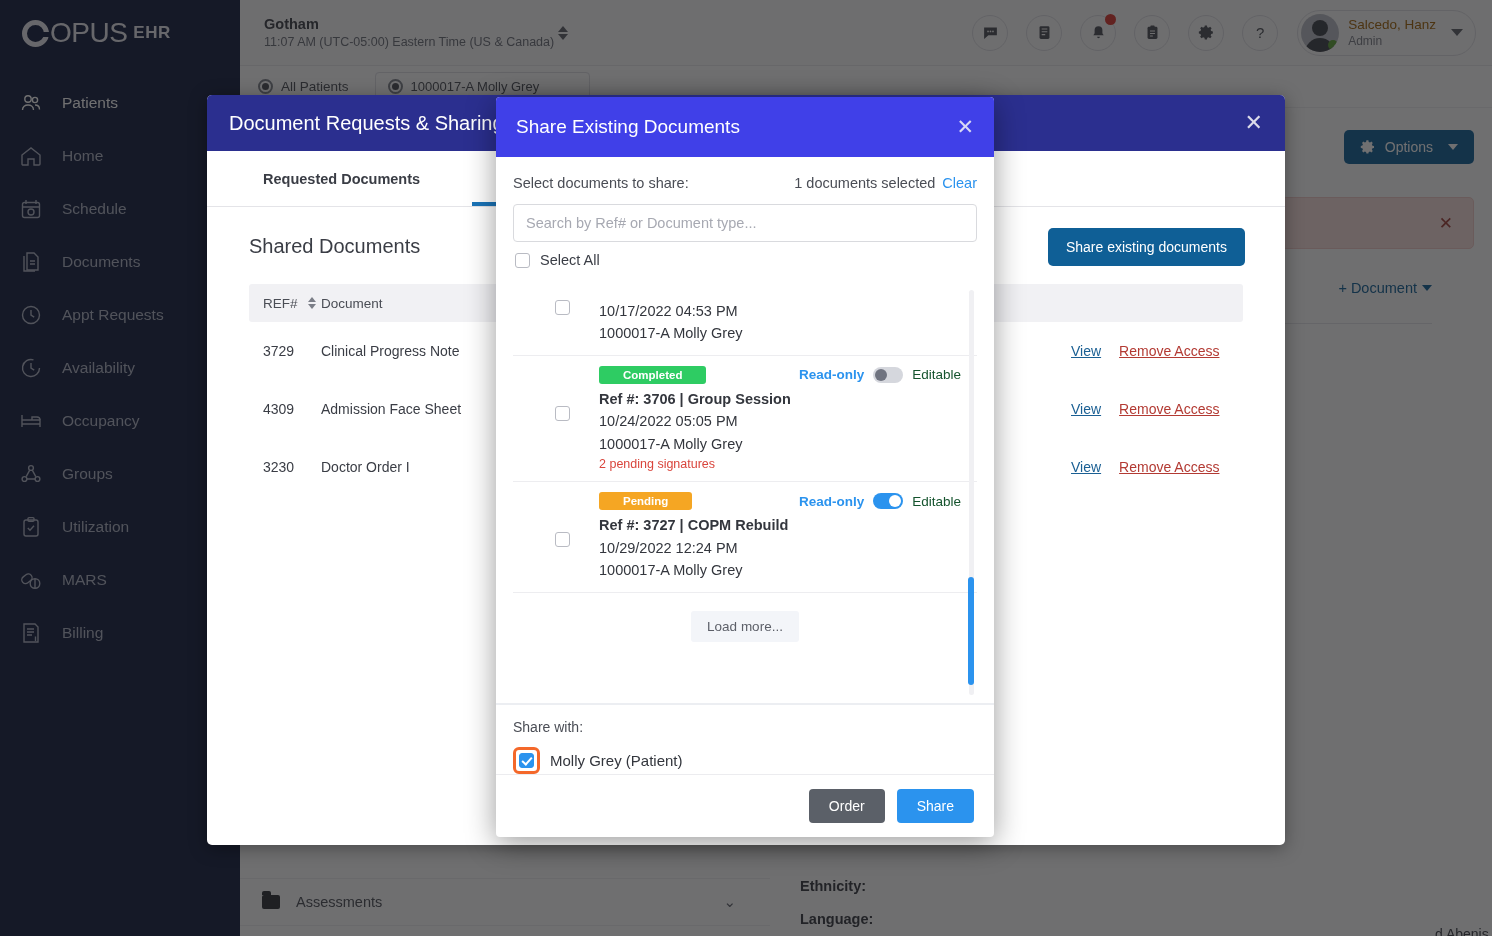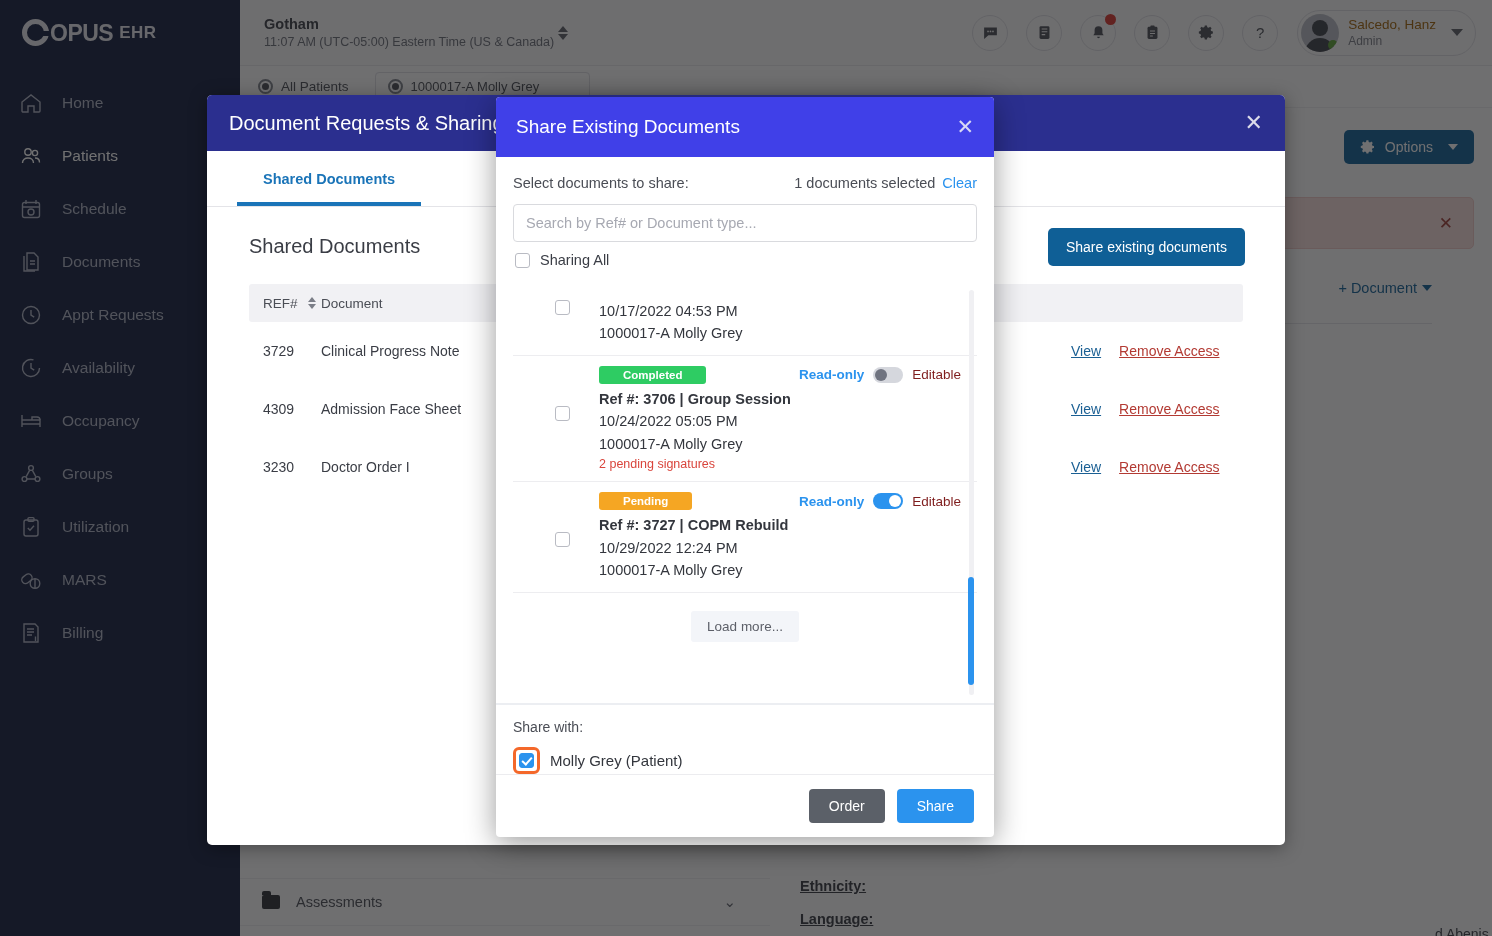--- a/index.html
+++ b/index.html
@@ -15,21 +15,21 @@
   .app { position: absolute; inset: 0; display: flex; background: #fff; }
 
   .sidebar {
     width: 240px; height: 936px;
     background: #101b3d;
     color: #c9ccd8;
     padding-top: 0;
     flex: 0 0 240px;
   }
   .brand { height: 66px; display: flex; align-items: center; padding-left: 22px; }
-  .logo-text { font-size: 23px; font-weight: bold; letter-spacing: -0.5px; color: #e8e8ee; }
+  .logo-text { font-size: 28px; font-weight: normal; letter-spacing: -0.5px; color: #e8e8ee; }
   .logo-o {
     display: inline-block; width: 27px; height: 27px; border: 5px solid #e8e8ee;
     border-radius: 50%; vertical-align: -5px; margin-right: 1px; position: relative;
   }
   .logo-o::after{content:"";position:absolute;right:-6px;top:7px;width:12px;height:5px;background:#101b3d;}
   .logo-ehr { font-size: 17px; font-weight: bold; color: #e8e8ee; margin-left: 6px; letter-spacing: .5px;}
   .nav { margin-top: 10px; }
   .nav-item {
     display: flex; align-items: center; height: 53px;
     padding-left: 18px; gap: 18px; color: #aeb3c4; font-size: 15.5px; cursor: pointer;
@@ -93,21 +93,21 @@
   .doc-add{ position:absolute; right:60px; top:172px; color:#0f5f96; font-size:14.5px; display:flex; align-items:center; gap:5px;}
   .rule{position:absolute;left:1015px;right:60px;top:215px;height:1px;background:#e2e2e6;}
   .editline { position:absolute; left:1195px; top:818px; font-size:14px; color:#3a3d45;}
 
   .tree { position:absolute; left:0px; top:770px; width:530px; }
   .tree-row{display:flex;align-items:center;height:47px;padding-left:22px;gap:16px;font-size:14.5px;color:#4a4d55;border-top:1px solid #ededf0;}
   .folder{width:18px;height:14px;background:#2b2d33;border-radius:2px 2px 2px 2px;position:relative;}
   .folder::before{content:"";position:absolute;left:0;top:-4px;width:9px;height:4px;background:#2b2d33;border-radius:2px 2px 0 0;}
   .tree-chev{margin-left:auto;margin-right:34px;color:#5c5f68;font-size:15px;}
   .detail-col{position:absolute;left:560px;top:770px;width:420px;font-size:14.5px;font-weight:bold;color:#33363d;}
-  .detail-col div{margin-bottom:17px;text-decoration:underline;}
+  .detail-col div{margin-bottom:17px;}
 
   
   .dim { position:absolute; inset:0; background:rgba(24,24,26,0.62); z-index:20; }
 
   
   .bg-modal {
     position:absolute; left:207px; top:95px; width:1078px; height:750px;
     background:#fff; border-radius:5px; z-index:25; overflow:hidden;
     box-shadow:0 3px 18px rgba(0,0,0,.35);
   }
@@ -158,21 +158,21 @@
   .doc-item{display:flex;gap:14px;padding:10px 16px 10px 34px;border-bottom:1px solid #ededf0;position:relative;}
   .doc-item.first{padding-top:0;}
   .doc-cb{position:absolute;left:42px;}
   .doc-main{margin-left:52px;flex:1;min-width:0;}
   .doc-toprow{display:flex;align-items:center;margin-bottom:4px;}
   .badge{color:#fff;font-size:11.5px;font-weight:bold;padding:3px 24px;border-radius:3px;}
   .badge.completed{background:#2ecc63;}
   .badge.pending{background:#f5a623;}
   .toggle-wrap{margin-left:auto;display:flex;align-items:center;gap:9px;font-size:13.5px;}
   .tg-ro{color:#2b93ee;font-weight:bold;}
-  .tg-ed{color:#7f1d1d;text-align:right;}
+  .tg-ed{color:#14532d;text-align:right;}
   .switch{width:30px;height:16px;border-radius:9px;background:#d5d7dd;position:relative;}
   .switch .knob{position:absolute;top:2px;left:2px;width:12px;height:12px;border-radius:50%;background:#707480;transition:none;}
   .switch.on{background:#2b93ee;}
   .switch.on .knob{left:16px;background:#fff;}
   .doc-line{font-size:14.5px;color:#33363d;line-height:1.55;}
   .doc-line.bold{font-weight:bold;}
   .doc-warn{font-size:12.5px;color:#d9453c;margin-top:2px;}
 
   .loadmore-wrap{display:flex;justify-content:center;padding:18px 0 16px;}
   .loadmore{background:#f3f5f9;color:#5c5f68;font-size:13.5px;padding:8px 16px;border-radius:3px;}
@@ -198,38 +198,38 @@
 <div id="root">
 
   <div class="app">
 
     <div class="sidebar">
       <div class="brand">
         <span class="logo-text"><span class="logo-o"></span><span>OPUS</span></span>
         <span class="logo-ehr">EHR</span>
       </div>
       <div class="nav">
-        <div class="nav-item">
-          <span class="nav-icon">
-              <svg viewBox="0 0 24 24">
-                <path d="M3 11l9-7 9 7v9a1 1 0 0 1-1 1h-5v-6H9v6H4a1 1 0 0 1-1-1z"></path>
-              </svg>
-            </span>
-          <span>Home</span>
-        </div>
         <div class="nav-item active">
           <span class="nav-icon">
               <svg viewBox="0 0 24 24">
                 <circle cx="9" cy="8" r="3.2"></circle>
                 <circle cx="16" cy="9" r="2.6"></circle>
                 <path d="M3.5 19c0-3.2 2.5-5 5.5-5s5.5 1.8 5.5 5"></path>
                 <path d="M16 14c2.6 0 4.5 1.6 4.5 4.4"></path>
               </svg>
             </span>
           <span>Patients</span>
+        </div>
+        <div class="nav-item">
+          <span class="nav-icon">
+              <svg viewBox="0 0 24 24">
+                <path d="M3 11l9-7 9 7v9a1 1 0 0 1-1 1h-5v-6H9v6H4a1 1 0 0 1-1-1z"></path>
+              </svg>
+            </span>
+          <span>Home</span>
         </div>
         <div class="nav-item">
           <span class="nav-icon">
               <svg viewBox="0 0 24 24">
                 <rect x="3.5" y="5.5" width="17" height="15" rx="2"></rect>
                 <path d="M3.5 10h17M7 3v4M17 3v4"></path>
                 <circle cx="12" cy="15" r="3"></circle>
               </svg>
             </span>
           <span>Schedule</span>
@@ -434,20 +434,23 @@
   </div>
 
   <div class="dim"></div>
 
   <div class="bg-modal">
     <div class="bg-modal-head">
       <span class="bg-modal-title">Document Requests &amp; Sharing</span>
       <span class="bg-modal-x">✕</span>
     </div>
     <div class="bg-tabs">
+      <div class="bg-tab">
+          <span>Requested Documents</span>
+        </div>
       <div class="bg-tab active">
           <span>Shared Documents</span>
         </div>
     </div>
     <div class="bg-section-title">Shared Documents</div>
     <div class="share-btn">Share existing documents</div>
 
     <div class="bg-table">
       <div class="bg-thead">
         <div class="th c-ref" style="padding-left:14px;">
@@ -514,21 +517,21 @@
       <div class="fg-selrow">
         <span>Select documents to share:</span>
         <span class="fg-selcount">1 documents selected</span>
         <span class="fg-clear">Clear</span>
       </div>
 
       <input class="fg-search" type="text" placeholder="Search by Ref# or Document type..." style="">
 
       <div class="fg-selectall">
         <span class="cbx"></span>
-        <span>Sharing All</span>
+        <span>Select All</span>
       </div>
 
       <div class="fg-list">
         <div class="fg-scrollarea">
 
           <div class="doc-item first" style="padding-top:0;">
             <span class="cbx doc-cb" style="top:0;"></span>
             <div class="doc-main">
               <div class="doc-line">10/17/2022 04:53 PM</div>
               <div class="doc-line">1000017-A Molly Grey</div>

